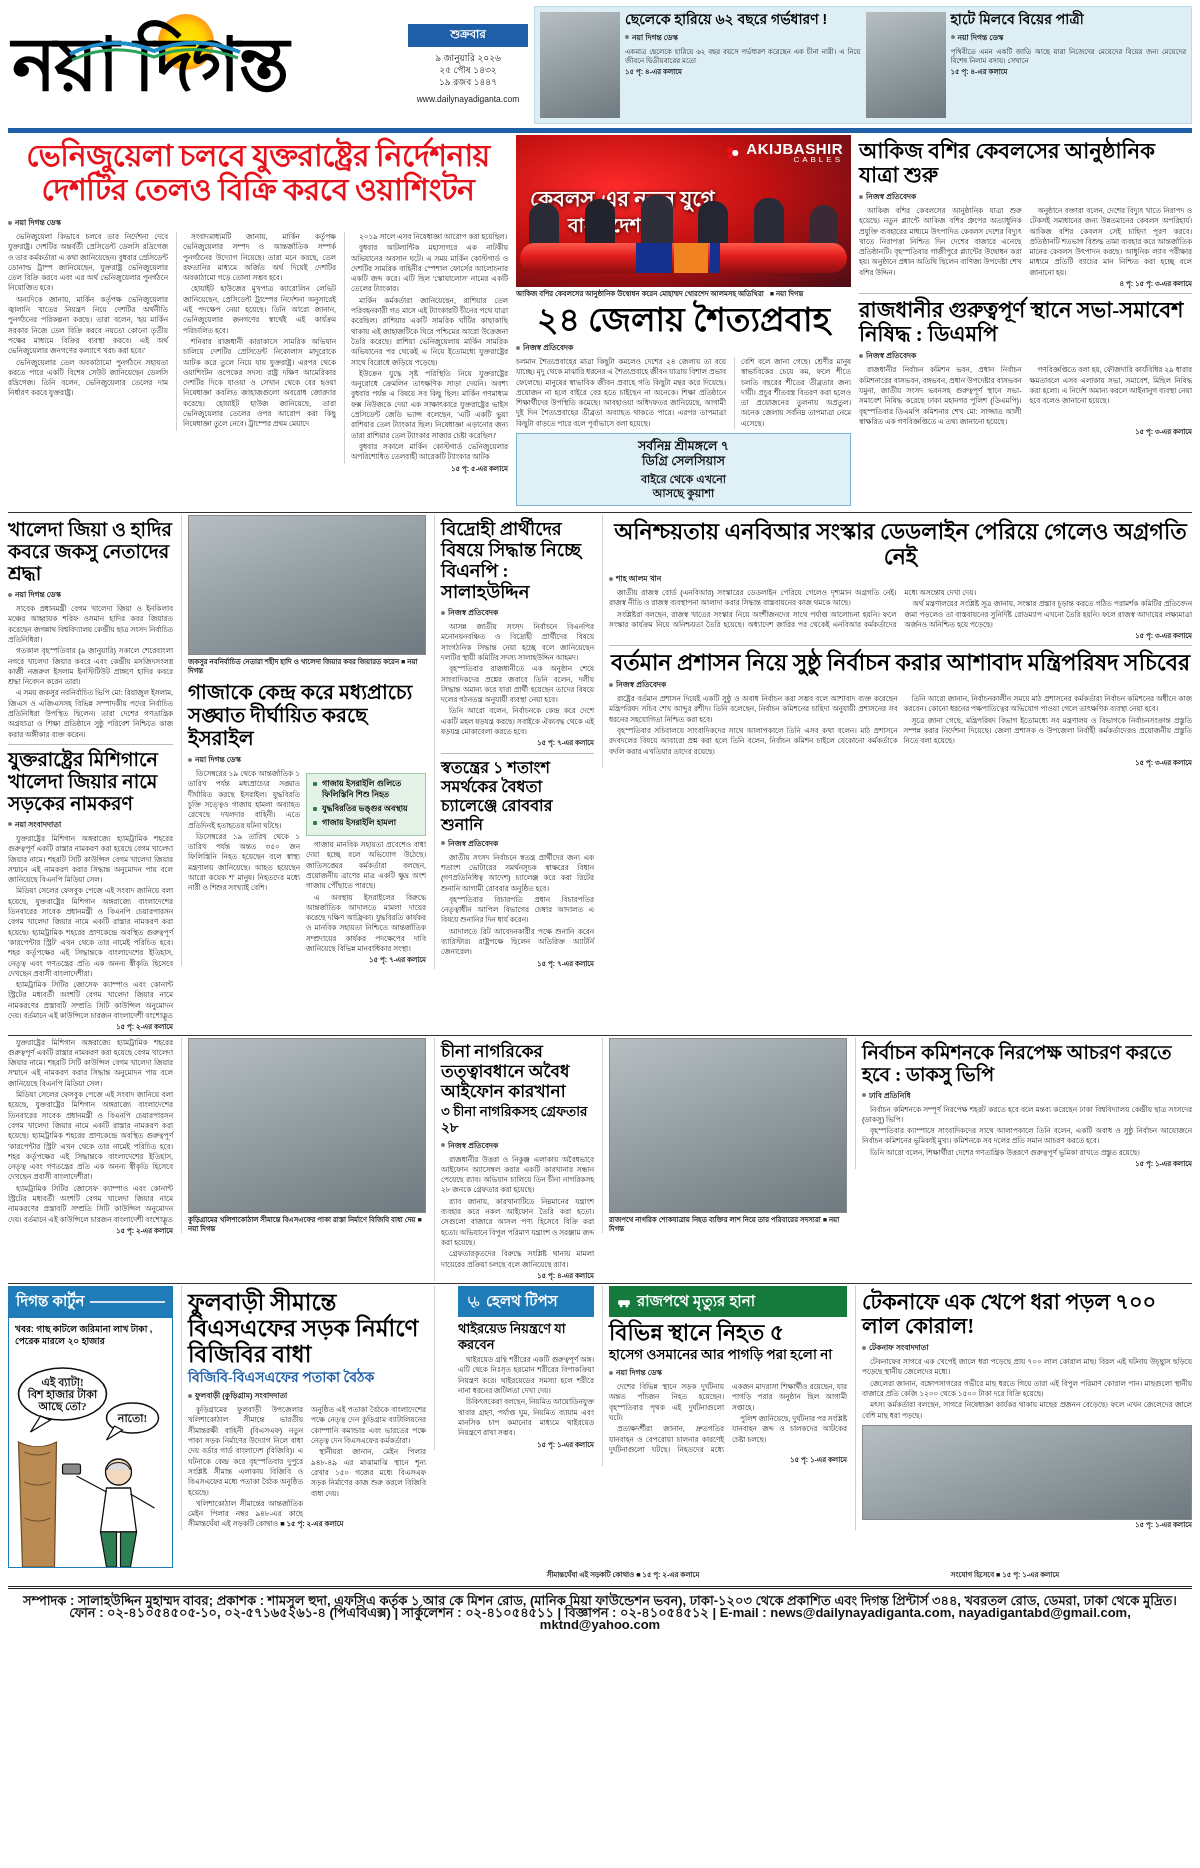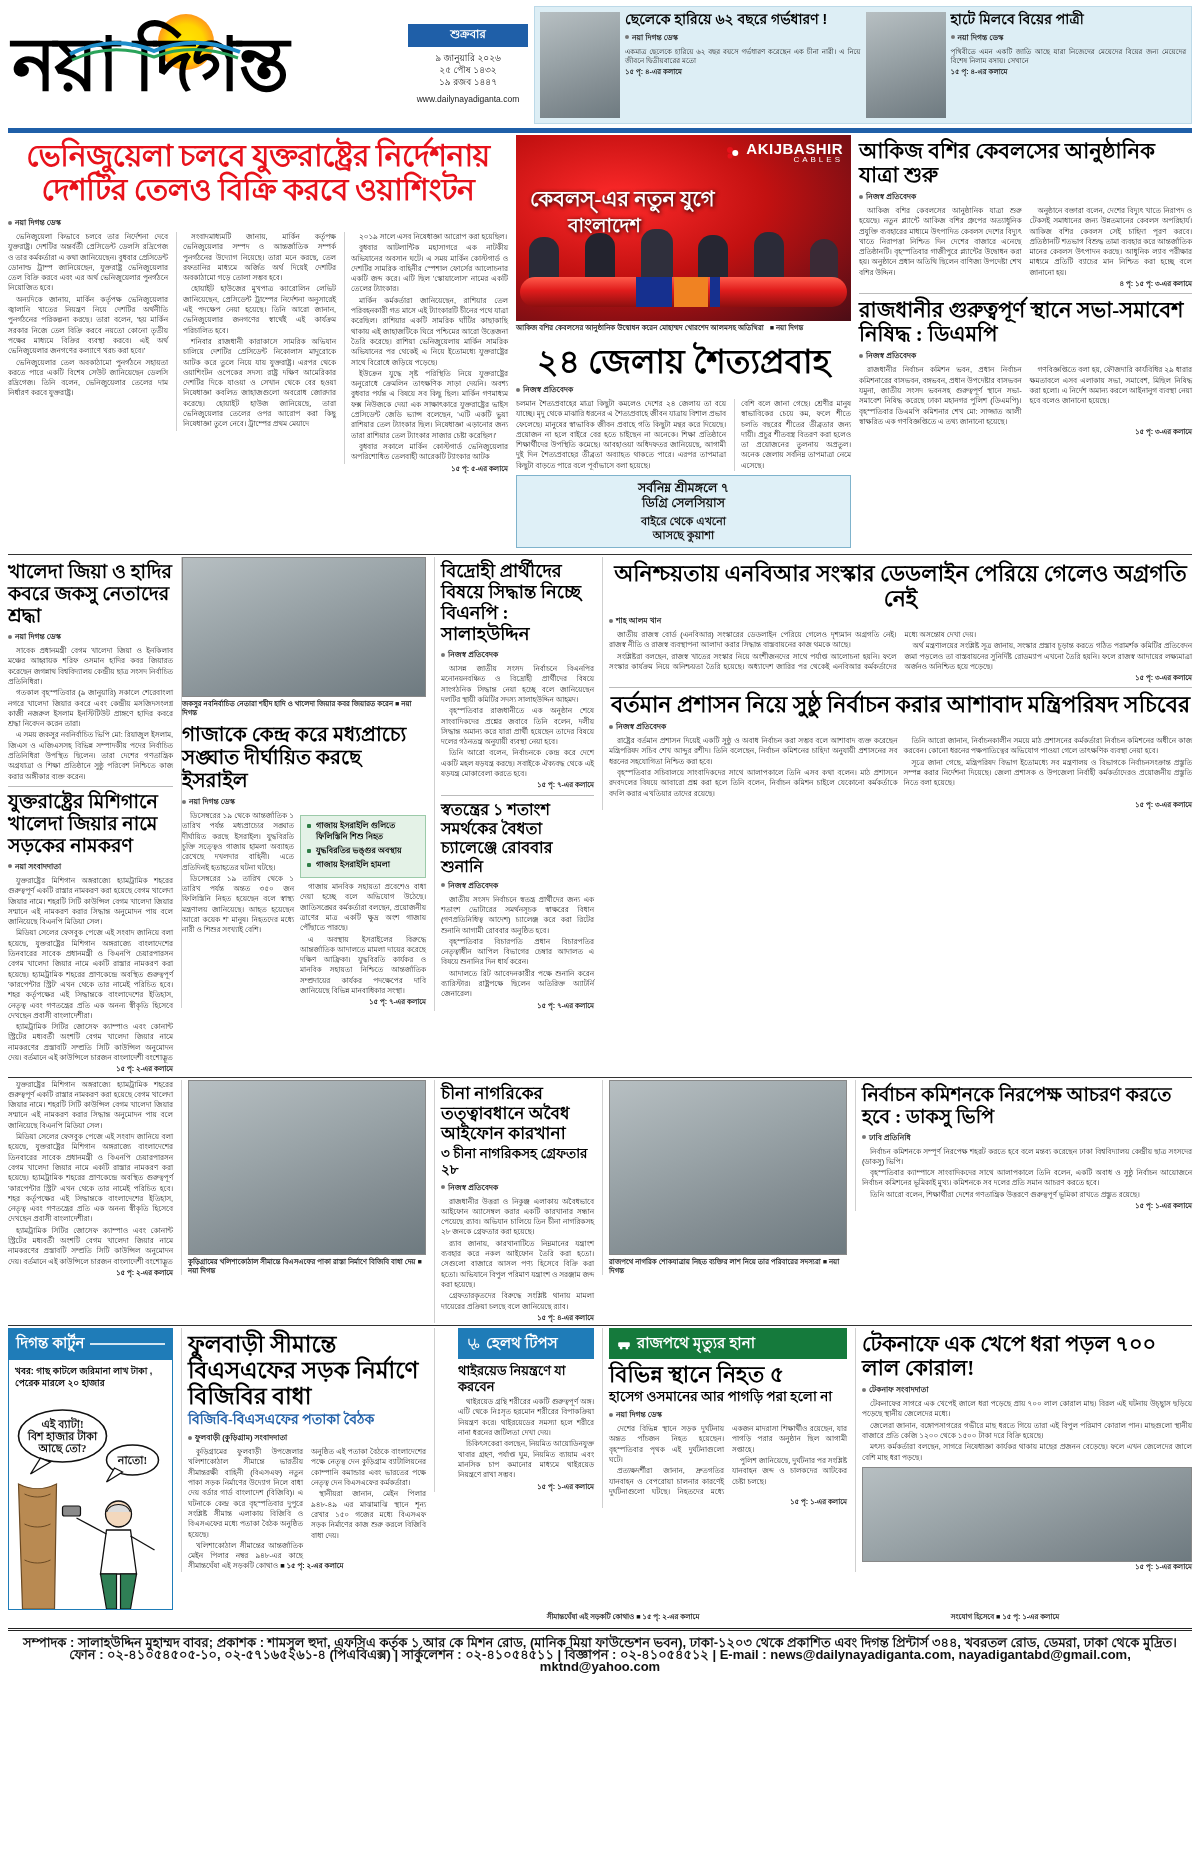--- a/index.html
+++ b/index.html
@@ -86,21 +86,21 @@
   }
   h2.sec.left { text-align: left; }
   h3.sub {
     font-size: 13.5px; line-height: 16px; font-weight: bold; color: #000; margin: 1px 0 2px;
     font-family: "Liberation Serif","DejaVu Serif", serif;
   }
 
   .caption { font-size: 7px; line-height: 9px; color: #222; font-weight: bold; margin-top: 2px; }
 
   .hl-big { font-size: 33px; line-height: 36px; font-weight: bold; text-align:center;
-    font-family: "Liberation Serif","DejaVu Serif", serif; margin: 12px 0 2px; }
+    font-family: "Liberation Serif","DejaVu Serif", serif; margin: 4px 0 2px; }
 
   .factbox {
     border: 1px solid #7fb3cc; background: #dff0f7; padding: 5px 6px; text-align: center;
     margin: 4px 0;
   }
   .factbox .fb-title { font-size: 12.5px; font-weight: bold; line-height: 15px; color:#111; }
   .factbox .fb-sub { font-size: 11px; font-weight: bold; line-height: 14px; color:#111; margin-top:3px; }
 
   .bullets { border:1px solid #9ccaa9; background:#e4f2e7; padding:4px 6px; margin:4px 0; }
   .bullets li { list-style: none; font-size: 8px; line-height: 11px; font-weight: bold;
@@ -207,21 +207,21 @@
             <p>বুধবার আটলান্টিক মহাসাগরে এক নাটকীয় অভিযানের অবসান ঘটে। এ সময় মার্কিন কোস্টগার্ড ও দেশটির সামরিক বাহিনীর স্পেশাল ফোর্সের আলোচনার একটি জব্দ করে। এটি ছিল 'স্কোয়ালোস' নামের একটি তেলের ট্যাংকার।</p>
             <p>মার্কিন কর্মকর্তারা জানিয়েছেন, রাশিয়ার তেল পরিবহনকারী গত মাসে এই ট্যাংকারটি চীনের পথে যাত্রা করেছিল। রাশিয়ার একটি সামরিক ঘাঁটির কাছাকাছি থাকায় এই জাহাজটিকে ঘিরে পশ্চিমের আরো উত্তেজনা তৈরি করেছে। রাশিয়া ভেনিজুয়েলায় মার্কিন সামরিক অভিযানের পর থেকেই এ নিয়ে ইতোমধ্যে যুক্তরাষ্ট্রের সাথে বিরোধে জড়িয়ে পড়েছে।</p>
             <p>ইউক্রেন যুদ্ধে সৃষ্ট পরিস্থিতি নিয়ে যুক্তরাষ্ট্রের অনুরোধে ক্রেমলিন তাৎক্ষণিক সাড়া দেয়নি। অবশ্য বুধবার পর্যন্ত এ বিষয়ে সব কিছু ছিল। মার্কিন গণমাধ্যম ফক্স নিউজকে দেয়া এক সাক্ষাৎকারে যুক্তরাষ্ট্রের ভাইস প্রেসিডেন্ট জেডি ভ্যান্স বলেছেন, 'এটি একটি ভুয়া রাশিয়ার তেল ট্যাংকার ছিল। নিষেধাজ্ঞা এড়ানোর জন্য তারা রাশিয়ার তেল ট্যাংকার সাজার চেষ্টা করেছিল।'</p>
             <p>বুধবার সকালে মার্কিন কোস্টগার্ড ভেনিজুয়েলার অপরিশোধিত তেলবাহী আরেকটি ট্যাংকার আটক</p>
           </div>
       </div>
       <div class="body-text jump" style="text-align:right">১৫ পৃ: ৫-এর কলামে</div>
     </div>
 
     <div class="hero-mid">
-      <div style="height:186px;position:relative;overflow:hidden;background:#8e1212;">
+      <div style="height:152px;position:relative;overflow:hidden;background:#8e1212;">
         <div style="position:absolute;inset:0;background:
              radial-gradient(ellipse at 30% 35%, #ff2a2a 0%, #c31111 45%, #4b0d16 100%);"></div>
         <div style="position:absolute;right:8px;top:6px;display:flex;align-items:center;gap:4px;color:#fff;">
           <svg width="18" height="18" viewBox="0 0 24 24">
             <circle cx="8" cy="8" r="4" fill="#e8121b"></circle>
               <circle cx="15" cy="12" r="4" fill="#ffffff"></circle>
               <circle cx="8" cy="16" r="3.4" fill="#e8121b"></circle>
           </svg>
           <div style="text-align:left;line-height:1;">
             <div style="font-size:15px;font-weight:bold;letter-spacing:.5px;">AKIJBASHIR</div>
@@ -319,21 +319,21 @@
           <span>নয়া সংবাদদাতা</span>
         </div>
       <div class="body-text">
           <p>যুক্তরাষ্ট্রের মিশিগান অঙ্গরাজ্যে হ্যামট্রামিক শহরের গুরুত্বপূর্ণ একটি রাস্তার নামকরণ করা হয়েছে বেগম খালেদা জিয়ার নামে। শহরটি সিটি কাউন্সিল বেগম খালেদা জিয়ার সম্মানে এই নামকরণ করার সিদ্ধান্ত অনুমোদন পায় বলে জানিয়েছে বিএনপি মিডিয়া সেল।</p>
           <p>মিডিয়া সেলের ফেসবুক পেজে এই সংবাদ জানিয়ে বলা হয়েছে, যুক্তরাষ্ট্রের মিশিগান অঙ্গরাজ্যে বাংলাদেশের তিনবারের সাবেক প্রধানমন্ত্রী ও বিএনপি চেয়ারপারসন বেগম খালেদা জিয়ার নামে একটি রাস্তার নামকরণ করা হয়েছে। হ্যামট্রামিক শহরের প্রাণকেন্দ্রে অবস্থিত গুরুত্বপূর্ণ 'কারপেন্টার স্ট্রিট' এখন থেকে তার নামেই পরিচিত হবে। শহর কর্তৃপক্ষের এই সিদ্ধান্তকে বাংলাদেশের ইতিহাস, নেতৃত্ব এবং গণতন্ত্রের প্রতি এক অনন্য স্বীকৃতি হিসেবে দেখছেন প্রবাসী বাংলাদেশীরা।</p>
           <p>হ্যামট্রামিক সিটির জোসেফ ক্যাম্পাও এবং কোনান্ট স্ট্রিটের মধ্যবর্তী অংশটি বেগম খালেদা জিয়ার নামে নামকরণের প্রস্তাবটি সম্প্রতি সিটি কাউন্সিল অনুমোদন দেয়। বর্তমানে এই কাউন্সিলে চারজন বাংলাদেশী বংশোদ্ভূত</p>
         </div>
       <div class="body-text jump" style="text-align:right">১৫ পৃ: ২-এর কলামে</div>
     </div>
 
-    <div class="vline" style="width:245px;">
+    <div class="vline" style="width:245px;padding-left:6px">
       <div class="ph" style="height:140px;border:1px solid #888"></div>
       <div class="caption">
         <span>জকসুর নবনির্বাচিত নেতারা শহীদ হাদি ও খালেদা জিয়ার কবর জিয়ারত করেন</span> <span>■</span> <span>নয়া দিগন্ত</span>
       </div>
 
       <h2 class="sec left" style="font-size:20px;line-height:23px;margin-top:6px">গাজাকে কেন্দ্র করে মধ্যপ্রাচ্যে সঙ্ঘাত দীর্ঘায়িত করছে ইসরাইল</h2>
       <div class="byline">
           <span class="dot"></span>
           <span>নয়া দিগন্ত ডেস্ক</span>
         </div>

